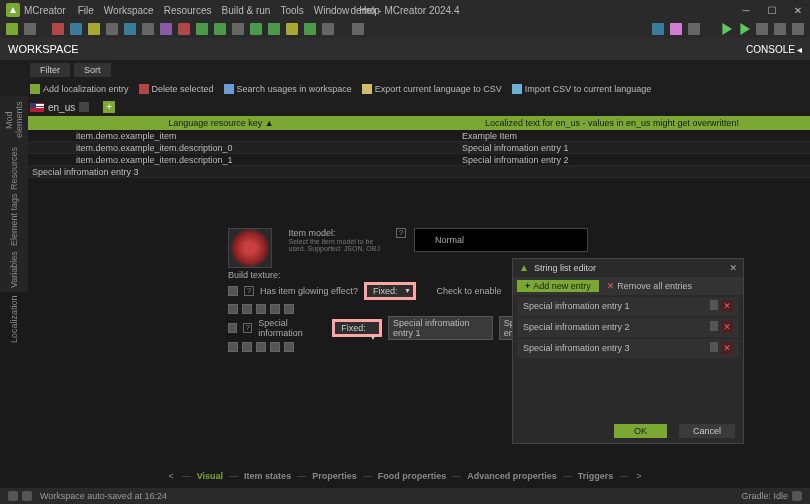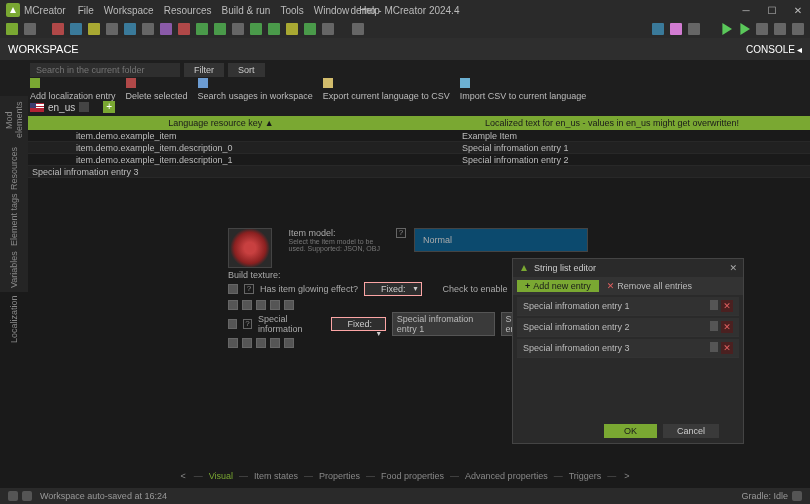--- a/index.html
+++ b/index.html
@@ -21,21 +21,21 @@
 .ti-gr { background:#4a9a4a; }
 .ti-grey { background:#666; }
 .toolbar .right { margin-left:auto; display:flex; gap:6px; }
 .play-icon { background:#5ac85a; clip-path:polygon(20% 0,100% 50%,20% 100%); }
 .workspace-bar { height:22px; background:#2e2e2e; display:flex; align-items:center; padding:0 8px; font-size:11px; color:#fff; }
 .workspace-bar .right { margin-left:auto; font-size:10px; display:flex; align-items:center; gap:2px; }
 .actions-row1 { height:20px; display:flex; align-items:center; padding:0 8px 0 30px; gap:4px; background:#1e1e1e; }
 .search-box { background:#2e2e2e; border:none; color:#999; padding:2px 6px; width:150px; font-size:9px; }
 .filter-btn, .sort-btn { background:#333; color:#ccc; border:none; padding:2px 10px; font-size:9px; }
 .actions-row2 { height:18px; display:flex; align-items:center; padding:0 8px 0 30px; gap:10px; background:#1e1e1e; }
-.action { display:flex; gap:3px; font-size:9px; color:#bbb;flex-direction:column; }
+.action { display:flex; align-items:center; gap:3px; font-size:9px; color:#bbb; }
 .act-add { width:10px; height:10px; background:#7aa832; }
 .act-del { width:10px; height:10px; background:#b04848; }
 .act-search { width:10px; height:10px; background:#6c9cd2; }
 .act-exp { width:10px; height:10px; background:#d2bc6c; }
 .act-imp { width:10px; height:10px; background:#6cb0d2; }
 .lang-row { height:18px; display:flex; align-items:center; padding:0 8px 0 30px; gap:4px; background:#1e1e1e; }
 .flag { width:14px; height:9px; background:linear-gradient(to bottom,#b22234 14%,#fff 14%,#fff 28%,#b22234 28%,#b22234 42%,#fff 42%,#fff 57%,#b22234 57%); position:relative; }
 .flag::before { content:''; position:absolute; width:6px; height:5px; background:#3c3b6e; top:0; left:0; }
 .plus-btn { width:12px; height:12px; background:#7aa832; color:#fff; text-align:center; line-height:12px; }
 .table-header { display:flex; background:#7aa832; color:#1a1a1a; font-size:9px; height:14px; align-items:center; margin-left:28px; }
@@ -49,45 +49,45 @@
 .sidebar-tab { position:absolute; left:0; width:28px; writing-mode:vertical-rl; transform:rotate(180deg); text-align:center; font-size:9px; color:#888; background:#252525; display:flex; align-items:center; justify-content:center; }
 .st1 { top:96px; height:48px; }
 .st2 { top:144px; height:48px; }
 .st3 { top:192px; height:55px; }
 .st4 { top:247px; height:45px; }
 .st5 { top:292px; height:55px; background:#1a1a1a; }
 .editor-pane { position:absolute; left:228px; top:228px; width:360px; color:#aaa; font-size:9px; }
 .item-texture-box { width:44px; height:40px; border:1px solid #444; background:radial-gradient(circle,#c84040 20%,#8a2020 55%,#2a2a2a 70%); display:inline-block; }
 .prop-row { display:flex; align-items:center; gap:6px; padding:2px 0; }
 .mini-icon { width:10px; height:10px; background:#555; border:1px solid #666; }
-.dropdown { background:#2e2e2e; border:1px solid #fca5a5; color:#ccc; padding:1px 16px 1px 16px; font-size:9px; position:relative; min-width:48px; }
+.dropdown { background:#2e2e2e; border:3px solid #fca5a5; color:#ccc; padding:1px 16px 1px 6px; font-size:9px; position:relative; min-width:48px; }
 .dropdown::after { content:'▾'; position:absolute; right:4px; font-size:8px; }
 .chip { background:#3a3a3a; border:1px solid #555; padding:1px 4px; font-size:9px; color:#bbb; }
 .q-icon { width:10px; height:10px; border:1px solid #666; color:#888; text-align:center; line-height:8px; font-size:8px; }
-.big-dropdown { background:#0c4a6e; border:1px solid #444; width:174px; height:24px; display:flex; align-items:center; padding:0 8px; color:#aaa; }
+.big-dropdown { background:#000000; border:1px solid #444; width:174px; height:24px; display:flex; align-items:center; padding:0 20px; color:#aaa; }
 .model-label { font-size:9px; }
 .model-sub { font-size:7px; color:#777; }
 .dialog { position:absolute; left:512px; top:258px; width:232px; height:186px; background:#2a2a2a; border:1px solid #444; display:flex; flex-direction:column; }
 .dialog-title { height:18px; display:flex; align-items:center; padding:0 6px; font-size:9px; color:#ccc; }
 .dialog-title .logo { width:11px; height:11px; margin-right:4px; }
 .dialog-close { margin-left:auto; color:#aaa; cursor:pointer; }
 .dialog-toolbar { height:18px; background:#333; display:flex; align-items:center; padding:0 4px; gap:8px; }
 .add-entry-btn { background:#7aa832; color:#1a1a1a; padding:1px 8px; font-size:9px; display:flex; align-items:center; gap:3px; }
 .remove-all { color:#bbb; font-size:9px; display:flex; align-items:center; gap:3px; }
 .x-red { color:#e06060; }
 .dialog-list { flex:1; background:#2a2a2a; overflow:auto; }
 .dialog-item { display:flex; align-items:center; padding:3px 6px; font-size:9px; color:#bbb; border-bottom:1px solid #333; background:#313131; margin:2px 4px; }
 .dialog-item .ctrls { margin-left:auto; display:flex; gap:3px; }
 .dialog-item .drag { width:8px; height:10px; background:#555; }
 .dialog-item .xbtn { width:12px; height:12px; background:#4a2020; color:#e06060; text-align:center; line-height:12px; }
-.dialog-footer { height:24px; display:flex; align-items:center; justify-content:flex-end; padding:0 24px; gap:6px; background:#2a2a2a; }
+.dialog-footer { height:24px; display:flex; align-items:center; justify-content:flex-end; padding:0 8px; gap:12px; background:#2a2a2a; }
 .ok-btn { background:#7aa832; color:#1a1a1a; border:none; padding:2px 20px; font-size:9px; }
 .cancel-btn { background:#3a3a3a; color:#ccc; border:none; padding:2px 14px; font-size:9px; }
 .bottom-tabs { position:absolute; bottom:16px; left:0; right:0; height:24px; display:flex; align-items:center; justify-content:center; gap:4px; font-size:9px; color:#888; }
-.bottom-tabs .tab { padding:0 2px; }
+.bottom-tabs .tab { padding:0 2px;font-weight:bold; }
 .bottom-tabs .active { color:#7aa832; }
 .bottom-tabs .arr { color:#888; padding:0 4px; }
 .bottom-tabs .sep { color:#555; }
 .statusbar { position:absolute; bottom:0; left:0; right:0; height:16px; background:#2a2a2a; display:flex; align-items:center; padding:0 8px; font-size:9px; color:#999; }
 .statusbar .right { margin-left:auto; display:flex; align-items:center; gap:4px; }
 .status-icon { width:10px; height:10px; background:#555; border-radius:2px; }
 </style>
 </head>
 <body>
 
@@ -153,21 +153,20 @@
 
 <div class="workspace-bar">
   <span>WORKSPACE</span>
   <div class="right">
       <span>CONSOLE</span>
       <span>◂</span>
     </div>
 </div>
 
 <div class="actions-row1">
-  <input class="search-box" placeholder="Search in the current folder" style="">
   <button class="filter-btn">Filter</button>
   <button class="sort-btn">Sort</button>
 </div>
 
 <div class="actions-row2">
   <div class="action">
       <span class="act-add"></span>
       <span>Add localization entry</span>
     </div>
   <div class="action">

